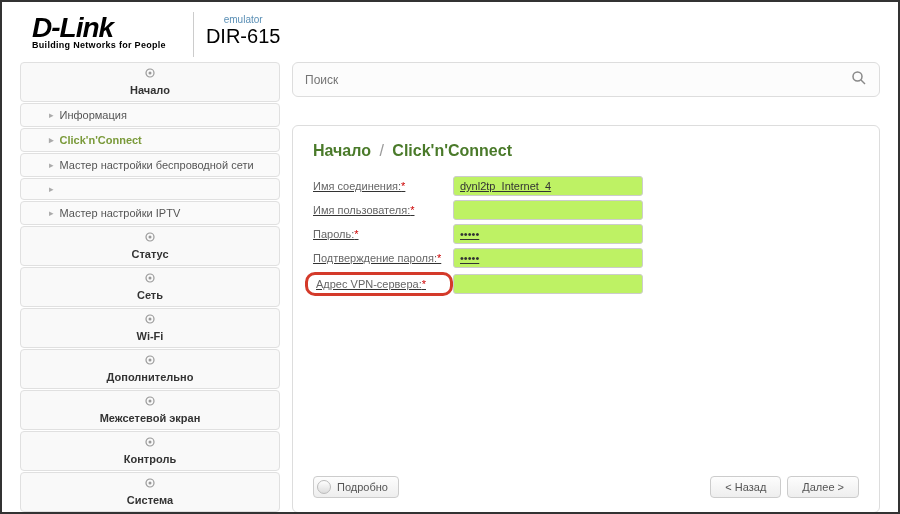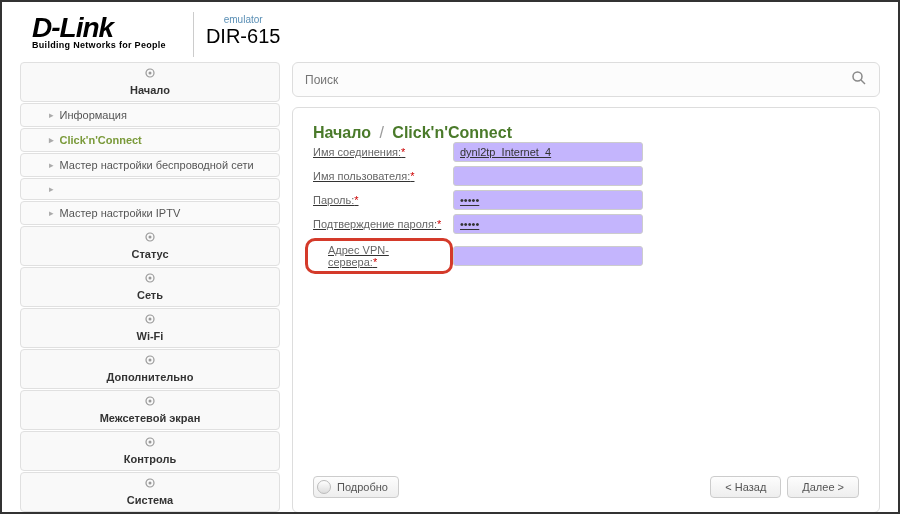--- a/index.html
+++ b/index.html
@@ -20,31 +20,31 @@
 .body-wrap { display: flex; padding: 0 18px; gap: 12px; }
 .sidebar { width: 260px; flex-shrink: 0; }
 .side-item { border: 1px solid #e0e0e0; border-radius: 4px; padding: 5px 10px; margin-bottom: 1px; background: #f9f9f9; font-size: 11px; color: #555; cursor: pointer; display: flex; align-items: center; gap: 6px; }
 .side-item.main { font-weight: bold; color: #333; }
 .side-item.sub { padding-left: 28px; background: #fafafa; }
 .side-item.active { color: #7a9a3a; font-weight: bold; }
 .gear { width: 10px; height: 10px; display: inline-flex; align-items: center; justify-content: center; }
 .gear svg { width: 10px; height: 10px; }
 .arrow-r { color: #aaa; font-size: 9px; }
 .main { flex: 1; display: flex; flex-direction: column; }
-.search-bar { border: 1px solid #ddd; border-radius: 6px; padding: 7px 12px; background: #fcfcfc; display: flex; align-items: center; margin-bottom: 10px; }
+.search-bar { border: 1px solid #ddd; border-radius: 6px; padding: 7px 12px; background: #fcfcfc; display: flex; align-items: center; margin-bottom: 28px; }
 .search-bar input { border: none; background: transparent; flex: 1; font-size: 12px; color: #999; outline: none; }
 .search-icon { color: #888; }
 .content-box { border: 1px solid #ddd; border-radius: 6px; padding: 16px 20px 14px 20px; flex: 1; display: flex; flex-direction: column; position: relative; }
-.bc { font-size: 16px; font-weight: bold; color: #4a7a2a; margin-bottom: 0; }
+.bc { font-size: 16px; font-weight: bold; color: #4a7a2a; margin-bottom: 16px; }
 .bc .slash { color: #999; font-weight: normal; margin: 0 4px; }
 .form-row { display: flex; align-items: center; margin-bottom: 4px; font-size: 11px; text-decoration: underline; }
 .form-label { width: 140px; color: #666; position: relative; }
 .form-label .req { color: #c00; }
-.form-row.highlight .form-label { border: 3px solid #d43a2a; border-radius: 10px; padding: 3px 20px; margin-left: -8px; width: 148px; }
-.form-input { width: 190px; padding: 3px 6px; border: 1px solid #ccc; border-radius: 3px; font-size: 11px; background: #c4b5fd; color: #333; }
+.form-row.highlight .form-label { border: 3px solid #d43a2a; border-radius: 10px; padding: 3px 8px; margin-left: -8px; width: 148px; }
+.form-input { width: 190px; padding: 3px 6px; border: 1px solid #ccc; border-radius: 3px; font-size: 11px; background: #bef264; color: #333; }
 .footer { display: flex; align-items: center; margin-top: auto; padding-top: 20px; }
 .btn { border: 1px solid #ccc; border-radius: 4px; padding: 4px 14px; background: linear-gradient(#fdfdfd, #eee); font-size: 11px; color: #555; cursor: pointer; }
 .btn.toggle { padding: 3px 10px 3px 3px; display: flex; align-items: center; gap: 6px; }
 .toggle-knob { width: 14px; height: 14px; border-radius: 50%; background: linear-gradient(#fff, #ddd); border: 1px solid #bbb; }
 .footer-right { margin-left: auto; display: flex; gap: 6px; }
 </style>
 </head>
 <body>
 
 <div class="header">

